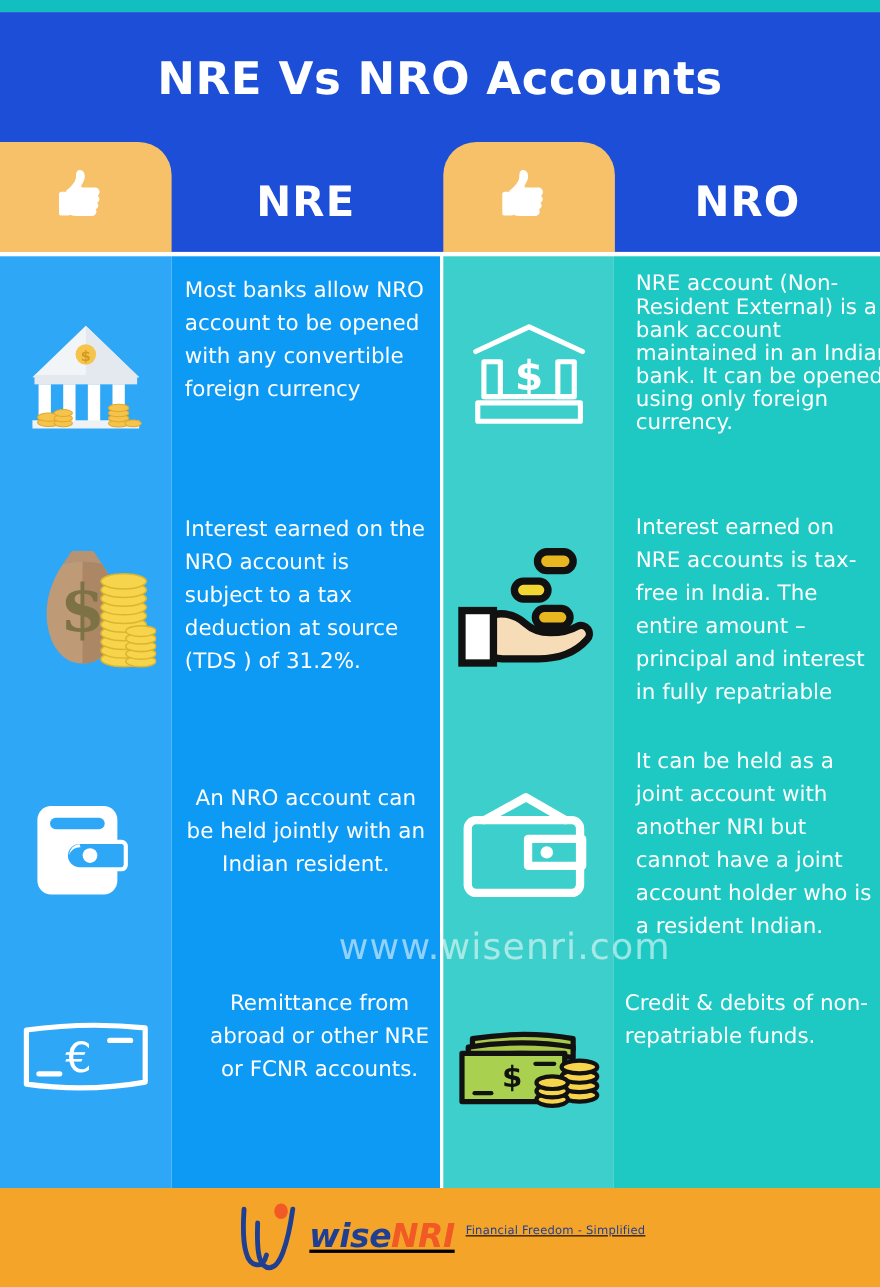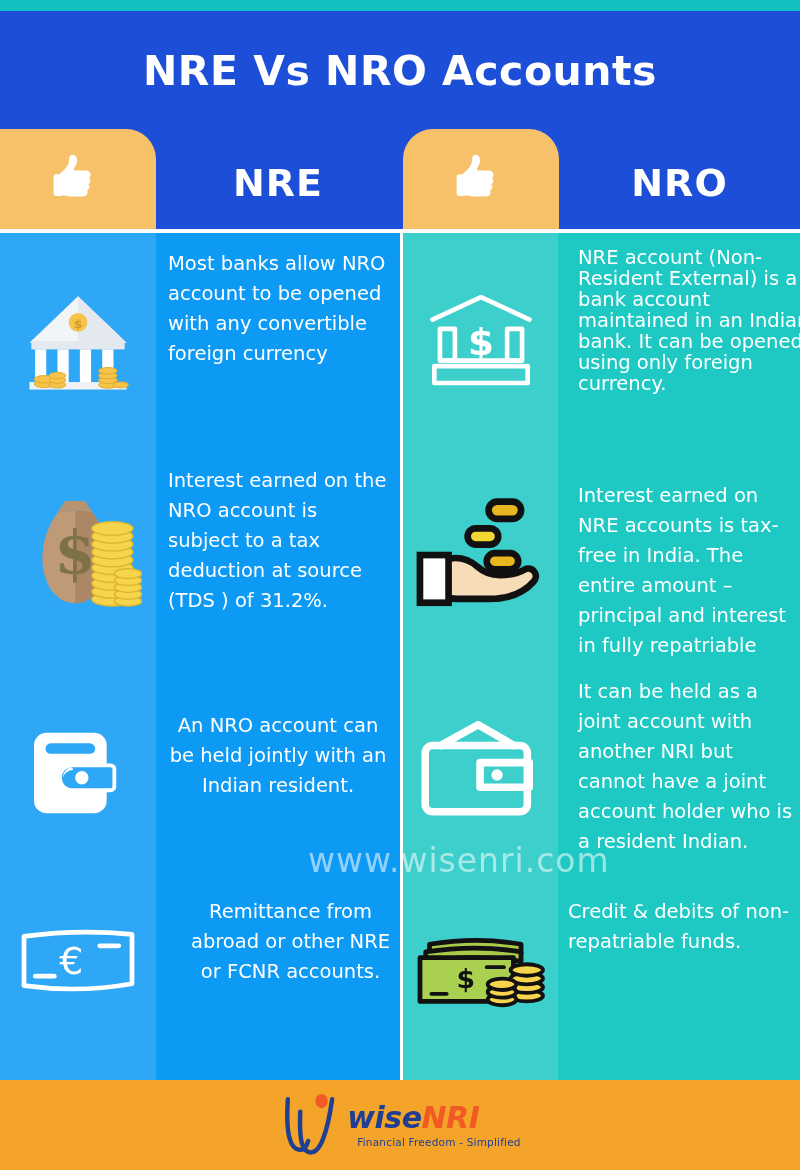--- a/index.html
+++ b/index.html
@@ -111,21 +111,21 @@
   .footer{
     position:absolute; left:0; top:1080px; width:800px; height:90px;
     background:#f4a429;
   }
   .logo-wrap{
     position:absolute; left:0; top:0; width:800px; height:90px;
     display:flex; align-items:center; justify-content:center;
   }
   .logo-inner{ display:flex; align-items:center; gap:6px; }
   .logo-mark{ width:62px; height:66px; }
-  .logo-text{ display:flex; flex-direction:column; line-height:1; }
+  .logo-text{ display:flex; flex-direction:row; line-height:1;text-decoration:underline; }
   .logo-word{
     font-family:"DejaVu Sans", sans-serif;
     font-size:30px; font-weight:bold; letter-spacing:-0.5px;
   }
   .logo-wise{ color:#1f3f93; font-style:italic; }
   .logo-nri{ color:#f15a24; font-style:italic; }
   .logo-tag{
     font-family:"DejaVu Sans", sans-serif;
     font-size:10.5px; color:#1f3f93; margin-top:4px; letter-spacing:.2px;
     text-align:right;
@@ -281,21 +281,21 @@
           <g stroke="#111111" stroke-width="7" stroke-linejoin="round">
             <rect x="78" y="8" width="34" height="18" rx="9" fill="#e8b61e"></rect>
             <rect x="56" y="36" width="32" height="17" rx="8.5" fill="#f2d734"></rect>
             <rect x="76" y="62" width="33" height="17" rx="8.5" fill="#e8b61e"></rect>
           </g>
           <path d="M30 72 q18 -6 30 4 q8 7 18 7 h6 a7 7 0 0 1 0 14 h-28" fill="#f7dcb8" stroke="#111111" stroke-width="7" stroke-linejoin="round" stroke-linecap="round"></path>
           <path d="M28 70 q22 -8 38 6 q10 9 24 9 q16 0 26 -6 a8 8 0 0 1 9 13 q-16 18 -46 18 h-34 q-14 0 -22 -10 z" fill="#f7dcb8" stroke="#111111" stroke-width="7" stroke-linejoin="round"></path>
           <rect x="6" y="64" width="30" height="50" fill="#ffffff" stroke="#111111" stroke-width="7"></rect>
         </svg>
       </div>
-      <div class="row-text" style="top:16px;margin-top:17px;">Interest earned on NRE accounts is tax-free in India. The entire amount – principal and interest in fully repatriable</div>
+      <div class="row-text" style="top:16px;">Interest earned on NRE accounts is tax-free in India. The entire amount – principal and interest in fully repatriable</div>
     </div>
 
     <div class="row" style="top:430px;height:220px;">
       <div class="row-icon" style="width:155px;">
         <svg viewBox="0 0 130 110" width="124" height="104">
           <g fill="none" stroke="#ffffff" stroke-width="8" stroke-linejoin="round" stroke-linecap="round">
             <polyline points="22,26 62,4 100,26"></polyline>
             <path d="M14 26 h92 a8 8 0 0 1 8 8 v54 a8 8 0 0 1 -8 8 h-92 a8 8 0 0 1 -8 -8 v-54 a8 8 0 0 1 8 -8 z"></path>
             <rect x="64" y="44" width="52" height="26"></rect>
           </g>

